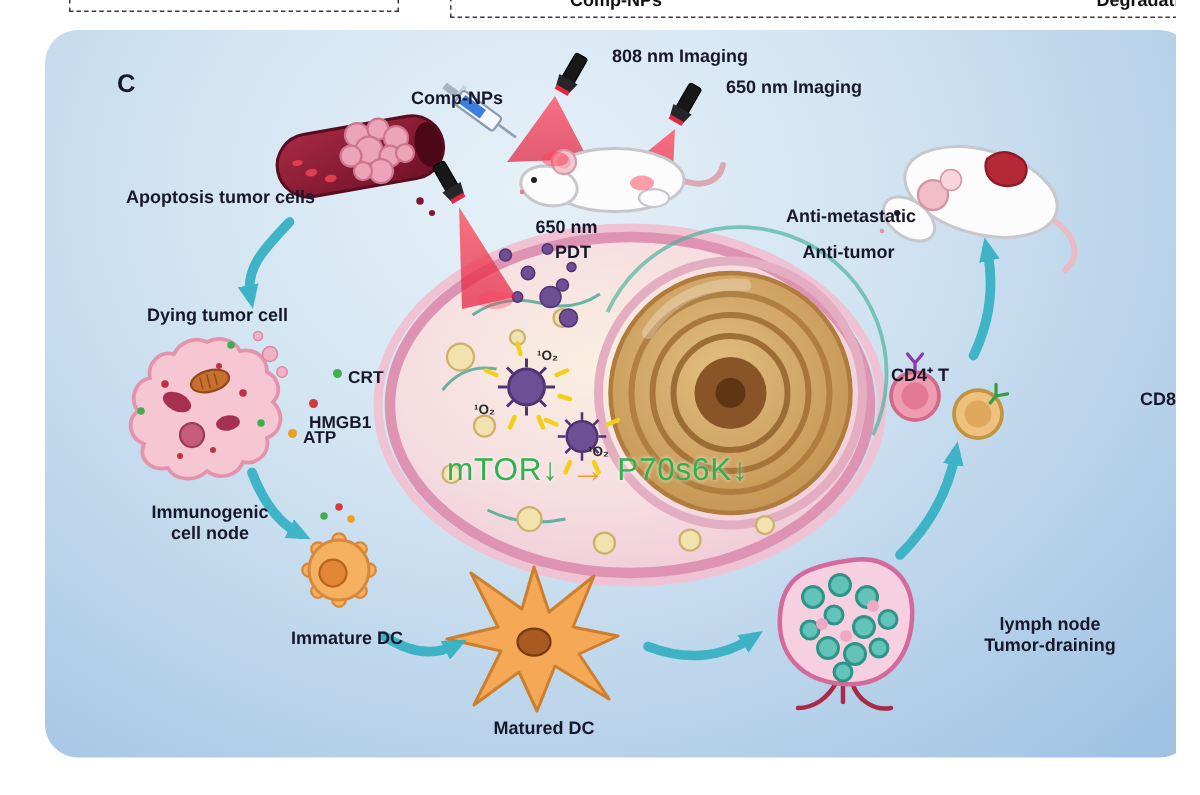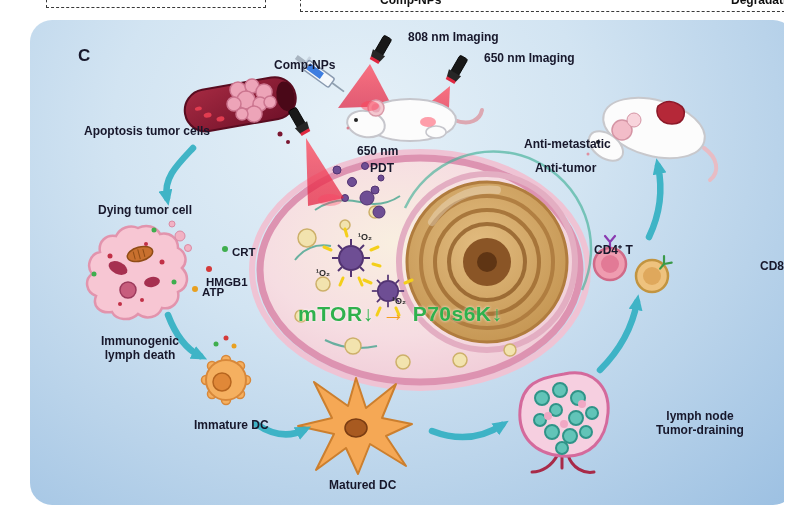--- a/index.html
+++ b/index.html
@@ -10,21 +10,21 @@
   .lbl{position:absolute;font-size:12px;font-weight:600;color:#17172b;white-space:nowrap;z-index:6;padding-left:26px;}
   .lbl.center{text-align:center;white-space:normal;}
   #c-label{font-size:17px;font-weight:700;}
   #header{position:absolute;left:0;top:0;width:800px;height:16px;overflow:hidden;z-index:7;}
   .dashbox{position:absolute;border:1.6px dashed #3a3a3a;border-top:none;}
   .toptext{position:absolute;font-size:12px;font-weight:700;color:#111;}
   .mol-row{position:absolute;display:flex;gap:4px;z-index:6;}
   .mol-row .dot{width:6px;height:6px;border-radius:50%;display:inline-block;}
   .mol-row .t{font-size:11.5px;font-weight:600;color:#17172b;}
   .mtor-row{position:absolute;display:flex;align-items:center;z-index:6;}
-  .mtor-row .g{font-size:21px;font-weight:700;color:var(--pathway-green,#2fb14d);
+  .mtor-row .g{font-size:21px;font-weight:400;color:var(--pathway-green,#2fb14d);
                text-shadow:0 0 3px rgba(255,255,255,.9);letter-spacing:.5px;}
   .mtor-row .o{font-size:23px;font-weight:700;color:var(--pathway-orange,#f59d1e);margin:0 8px;}
   .o2{position:absolute;font-size:9px;font-weight:700;color:#2a2a2a;z-index:6;}
   svg.decor{position:absolute;left:0;top:0;z-index:3;}
   .arr{stroke:var(--arrow-teal,#38b2c4);fill:none;stroke-width:6.5;stroke-linecap:round;opacity:.95;}
   .arrhead{fill:var(--arrow-teal,#38b2c4);}
 </style>
 </head>
 <body>
 
@@ -342,21 +342,21 @@
     <span class="dot" style="background:#d43a3a;"></span>
     <span class="t">HMGB1</span>
   </div>
   <div class="mol-row" style="left:192px;top:286px;">
     <span class="dot" style="background:#e8a020;"></span>
     <span class="t">ATP</span>
   </div>
 
   <div class="lbl center" style="left:56px;top:334px;width:116px;">
     <div>Immunogenic</div>
-    <div>lymph death</div>
+    <div>cell node</div>
   </div>
 
   <div class="lbl" style="left:168px;top:418px;">Immature DC</div>
   <div class="lbl" style="left:303px;top:478px;">Matured DC</div>
 
   <div class="lbl center" style="left:612px;top:409px;width:124px;">
     <div>lymph node</div>
     <div>Tumor-draining</div>
   </div>
 

